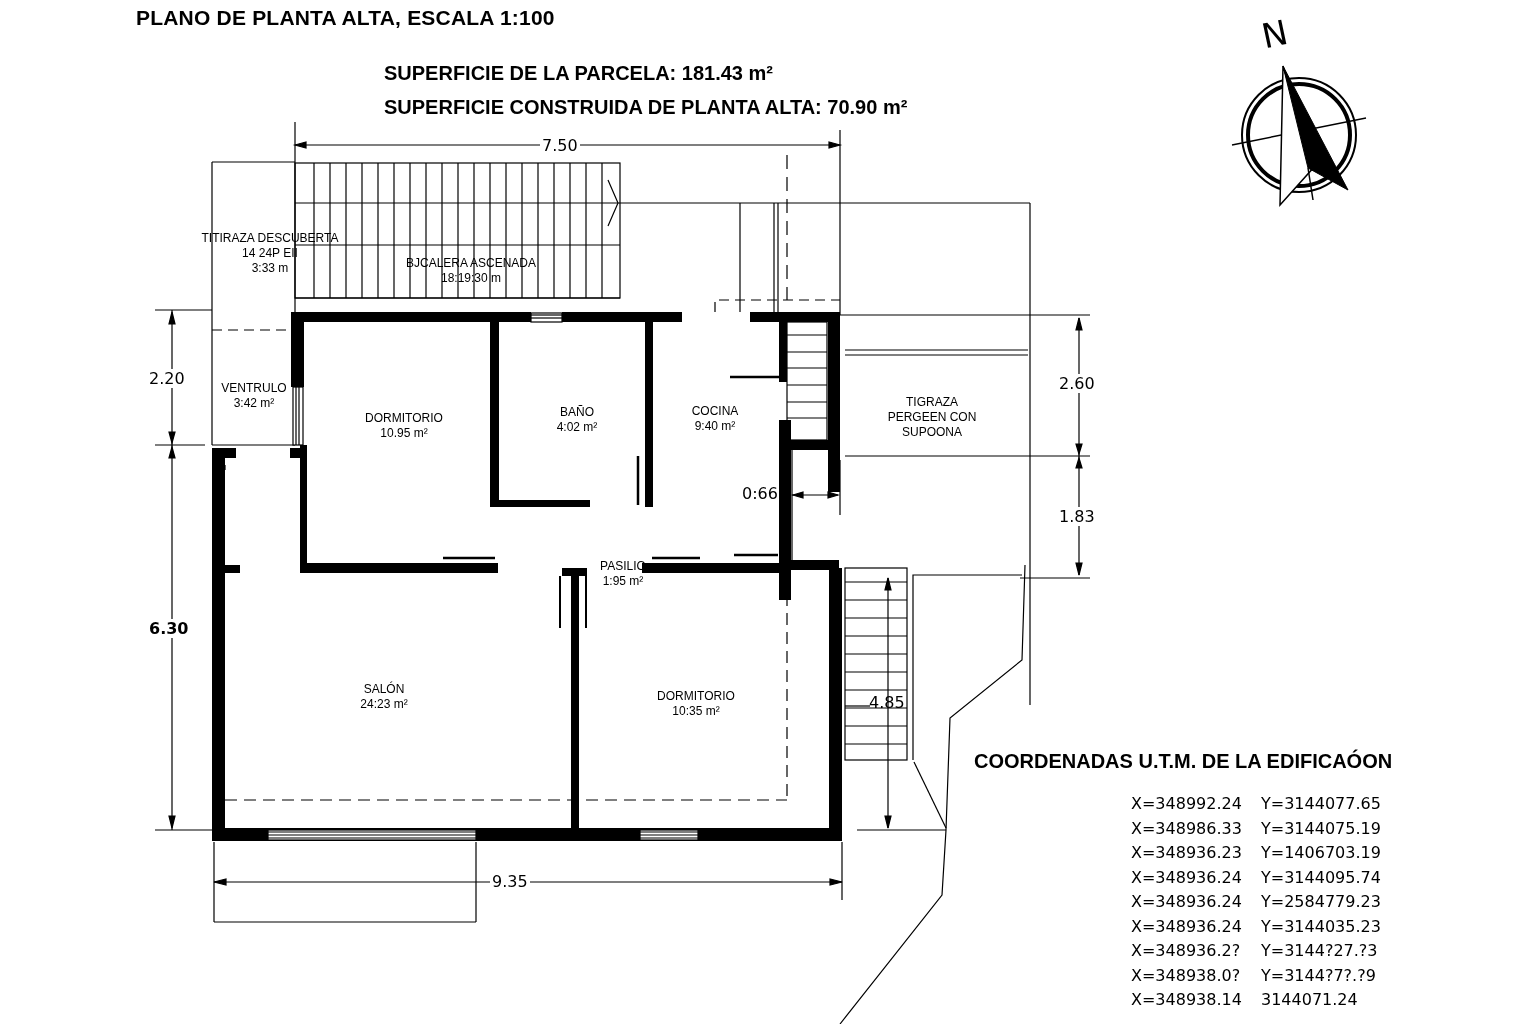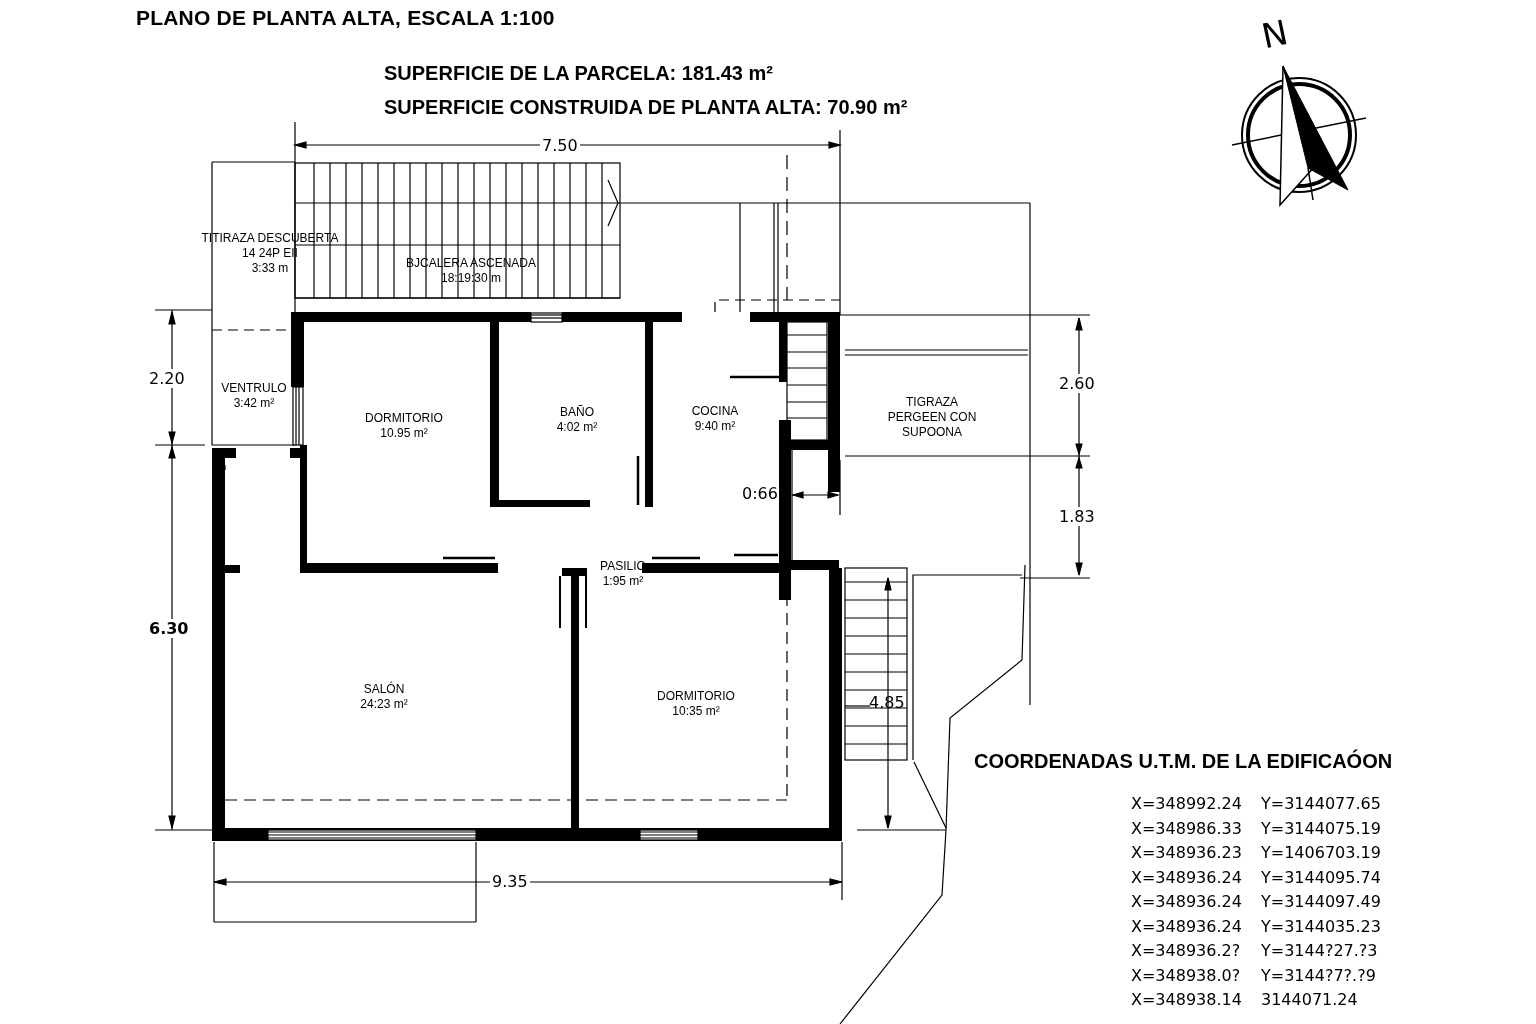--- a/index.html
+++ b/index.html
@@ -252,18 +252,18 @@
 <div class="dim" style="left:1057px; top:507px;">1.83</div>
 <div class="dim" style="left:740px; top:484px; background:transparent;">0:66</div>
 <div class="dim" style="left:869px; top:693px; background:transparent; padding:0;">4.85</div>
 
 <div class="abs coords-title">COORDENADAS U.T.M. DE LA EDIFICAÓON</div>
 <div class="abs coords">
   <div class="row"><span class="x">X=348992.24</span><span>Y=3144077.65</span></div>
   <div class="row"><span class="x">X=348986.33</span><span>Y=3144075.19</span></div>
   <div class="row"><span class="x">X=348936.23</span><span>Y=1406703.19</span></div>
   <div class="row"><span class="x">X=348936.24</span><span>Y=3144095.74</span></div>
-  <div class="row"><span class="x">X=348936.24</span><span>Y=3144097.49</span></div>
+  <div class="row"><span class="x">X=348936.24</span><span>Y=2584779.23</span></div>
   <div class="row"><span class="x">X=348936.24</span><span>Y=3144035.23</span></div>
   <div class="row"><span class="x">X=348936.2?</span><span>Y=3144?27.?3</span></div>
   <div class="row"><span class="x">X=348938.0?</span><span>Y=3144?7?.?9</span></div>
   <div class="row"><span class="x">X=348938.14</span><span>3144071.24</span></div>
 </div>
 
 </body></html>

